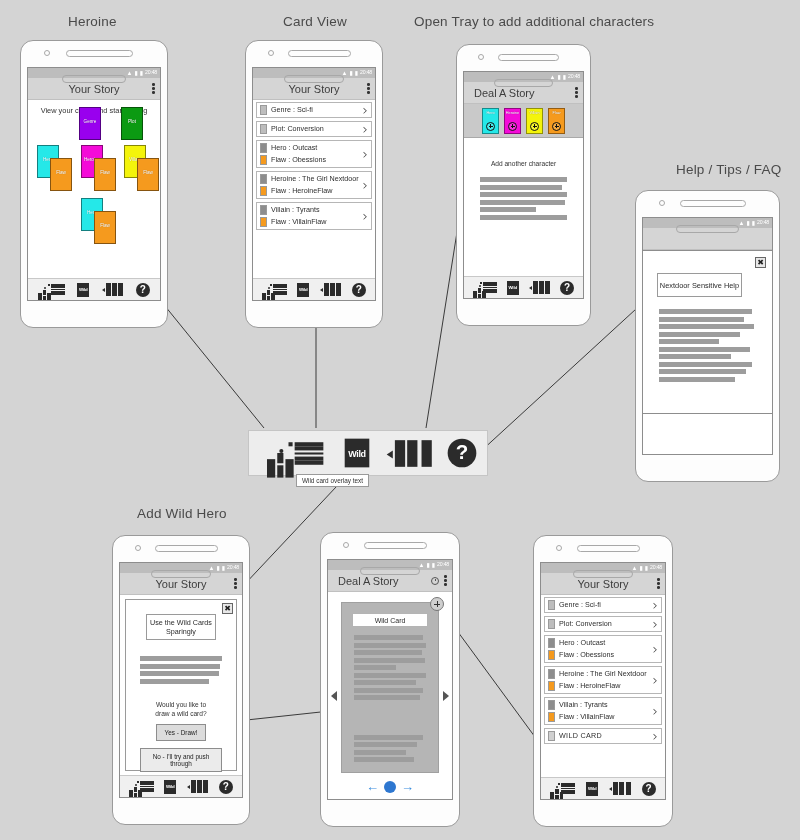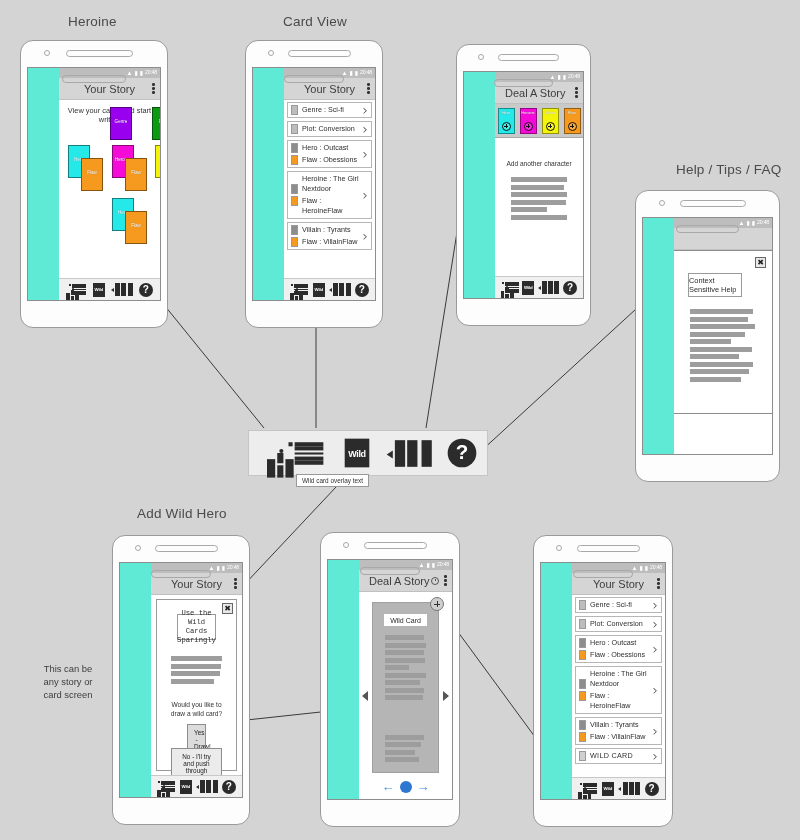--- a/index.html
+++ b/index.html
@@ -45,23 +45,23 @@
   .phone-bot { height: 26px; position: relative; }
   .homebar {
     position: absolute; left: 28%; top: 8px;
     width: 44%; height: 8px; border-radius: 4px;
     border: 1.2px solid #a8a8a8;
   }
   .screen {
     position: absolute; left: 6px; right: 6px;
     top: 26px; bottom: 26px;
     border: 1.2px solid #8d8d8d;
-    background: #5eead4;
+    background: #0c4a6e;
     overflow: hidden;
-    display: flex; flex-direction: column; padding-left: 31px;
+    display: flex; flex-direction: column;
   }
 
   
   .statusbar {
     height: 10px; background: #bdbdbd;
     display: flex; justify-content: flex-end; align-items: center;
     gap: 2px; padding-right: 3px; flex: 0 0 auto;
   }
   .sb-ic { font-size: 6px; color: #fff; line-height: 1; }
   .sb-time { font-size: 5.2px; color: #fff; line-height: 1; letter-spacing: -.2px; }
@@ -219,21 +219,20 @@
   
   .dialog {
     position: absolute; left: 5px; right: 5px; top: 4px; bottom: 4px;
     border: 1px solid #9a9a9a; background: #fff;
   }
   .dlg-title {
     position: absolute; left: 20px; right: 20px; top: 14px; height: 26px;
     border: 1px solid #9a9a9a; display: flex; align-items: center;
     justify-content: center; text-align: center; font-size: 7.2px; line-height: 9px;
     color: #2b2b2b;
-    font-family: Liberation Mono, monospace;
   }
   .dlg-btn {
     border: 1px solid #8d8d8d; background: #dcdcdc;
     font-size: 6.4px; color: #232323; text-align: center;
     padding: 4px 6px;
   }
   .dlg-btn.secondary { background: #ebebeb; }
 
   
   .viewer {
@@ -314,20 +313,21 @@
 
     <line x1="352" y1="470" x2="243" y2="586" stroke="#3a3a3a" stroke-width="1" marker-end="url(#ah)"></line>
 
     <line x1="228" y1="722" x2="330" y2="711" stroke="#3a3a3a" stroke-width="1" marker-end="url(#ah)"></line>
 
     <line x1="447" y1="617" x2="546" y2="752" stroke="#3a3a3a" stroke-width="1" marker-end="url(#ah)"></line>
   </svg>
 
   <div class="caption" style="left:68px; top:14px;">Heroine</div>
   <div class="caption" style="left:283px; top:14px;">Card View</div>
+  <div class="caption" style="left:414px; top:14px;">Open Tray to add additional characters</div>
   <div class="caption" style="left:676px; top:162px;">Help / Tips / FAQ</div>
   <div class="caption" style="left:137px; top:506px;">Add Wild Hero</div>
 
   <div class="phone" style="left:20px; top:40px; width:148px; height:288px;">
     <div class="phone-top">
       <div class="cam"></div>
       <div class="speaker"></div>
     </div>
     <div class="screen">
       <div class="statusbar">
@@ -620,21 +620,21 @@
       <div class="statusbar">
         <span class="sb-ic">▲</span>
         <span class="sb-ic">▮</span>
         <span class="sb-ic">▮</span>
         <span class="sb-time">20:48</span>
       </div>
       <div class="appbar center"></div>
       <div class="screen-body">
         <div class="help-panel" style="top:0; bottom:40px;">
           <div class="closebox">✖</div>
-          <div class="help-title">Context Sensitive Help</div>
+          <div class="help-title">Nextdoor Sensitive Help</div>
           <div class="bars" id="help-bars" style="position:absolute; left:16px; right:16px; top:58px;">
               <i style="width: 96%;"></i>
               <i style="width: 88%;"></i>
               <i style="width: 98%;"></i>
               <i style="width: 84%;"></i>
               <i style="width: 62%;"></i>
               <i style="width: 94%;"></i>
               <i style="width: 74%;"></i>
               <i style="width: 96%;"></i>
               <i style="width: 90%;"></i>
@@ -671,21 +671,20 @@
           <i></i>
           <i></i>
         </span>
       </span>
     <span class="tb-ic">
         <span class="ic-help">?</span>
       </span>
   </div>
   <div class="tb-tooltip">Wild card overlay text</div>
 
-  <div class="note" id="note-any-screen" style="left:28px; top:662px; width:80px;">This can be<br>any story or<br>card screen</div>
   <div class="brace" style="left:100px; top:596px;">{</div>
 
   <div class="phone" style="left:112px; top:535px; width:138px; height:290px;">
     <div class="phone-top">
       <div class="cam"></div>
       <div class="speaker"></div>
     </div>
     <div class="screen">
       <div class="statusbar">
         <span class="sb-ic">▲</span>

